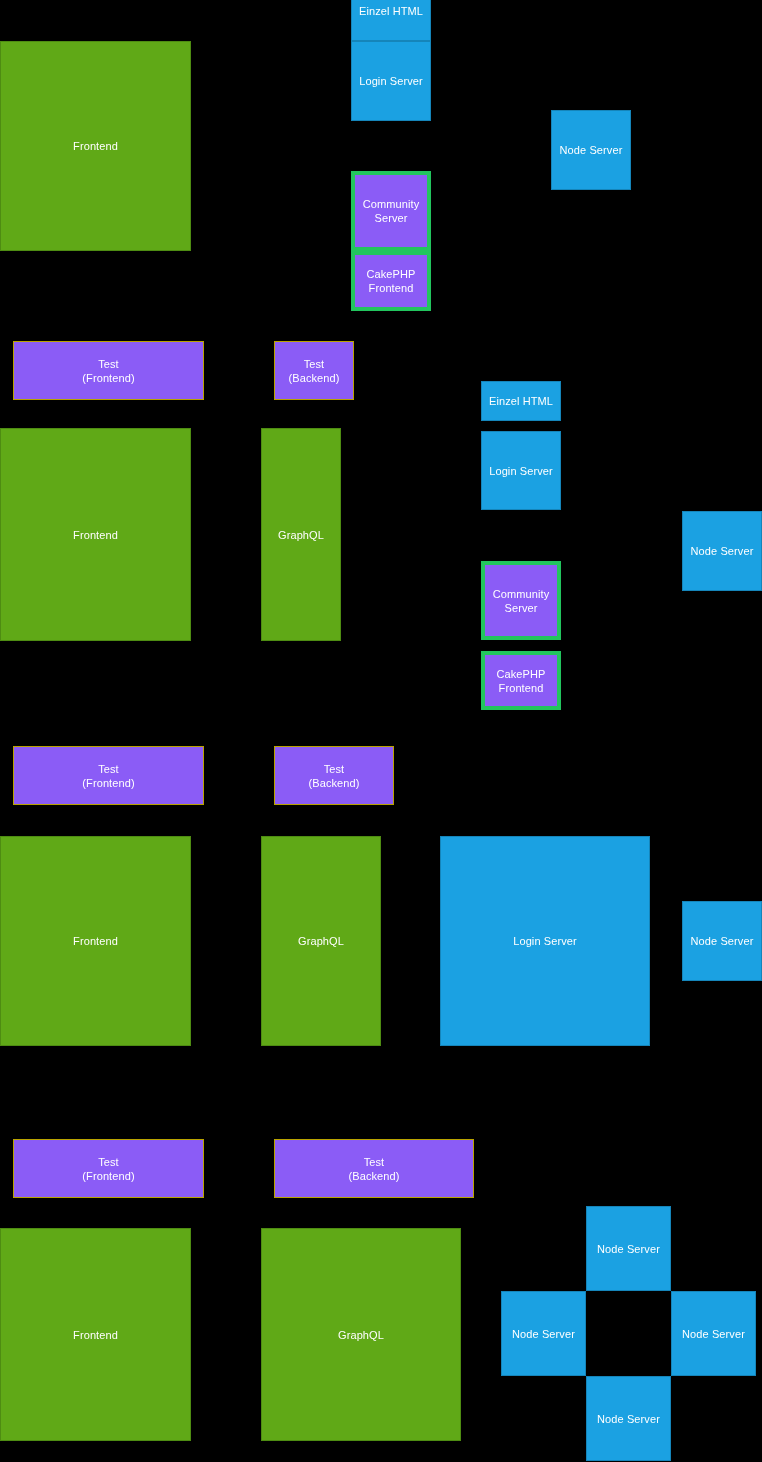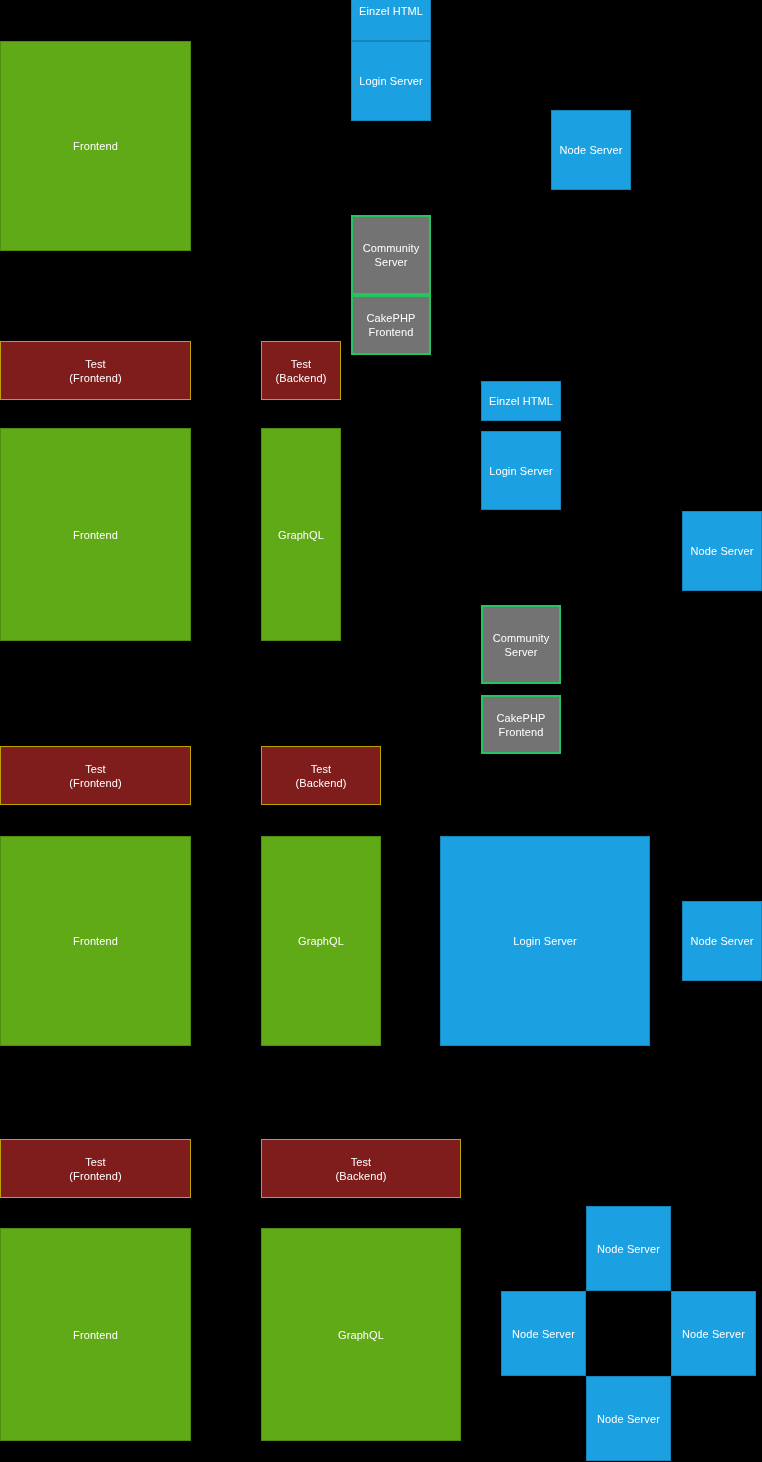--- a/index.html
+++ b/index.html
@@ -34,32 +34,32 @@
     letter-spacing: 0.1px;
     white-space: pre-line;
     font-family: "Liberation Sans", sans-serif;
     overflow: hidden;
   }
   .green {
     background: #60a917;
     border: 1px solid #4e8c12;
   }
   .yellow {
-    background: #7f1d1d;
+    background: #8b5cf6;
     border: 1px solid #b9a300;
     color: #ffffff;
+    margin-left: 13px;
   }
   .blue {
     background: #1ba1e2;
     border: 1px solid #1585ba;
   }
   .purple {
-    background: #737373;
-    border: 2px solid #22c55e;
-    margin-top: 44px;
+    background: #8b5cf6;
+    border: 4px solid #22c55e;
   }
   .label {
     display: block;
     white-space: pre-line;
   }
 </style>
 </head>
 <body>
 
 <div id="canvas">

